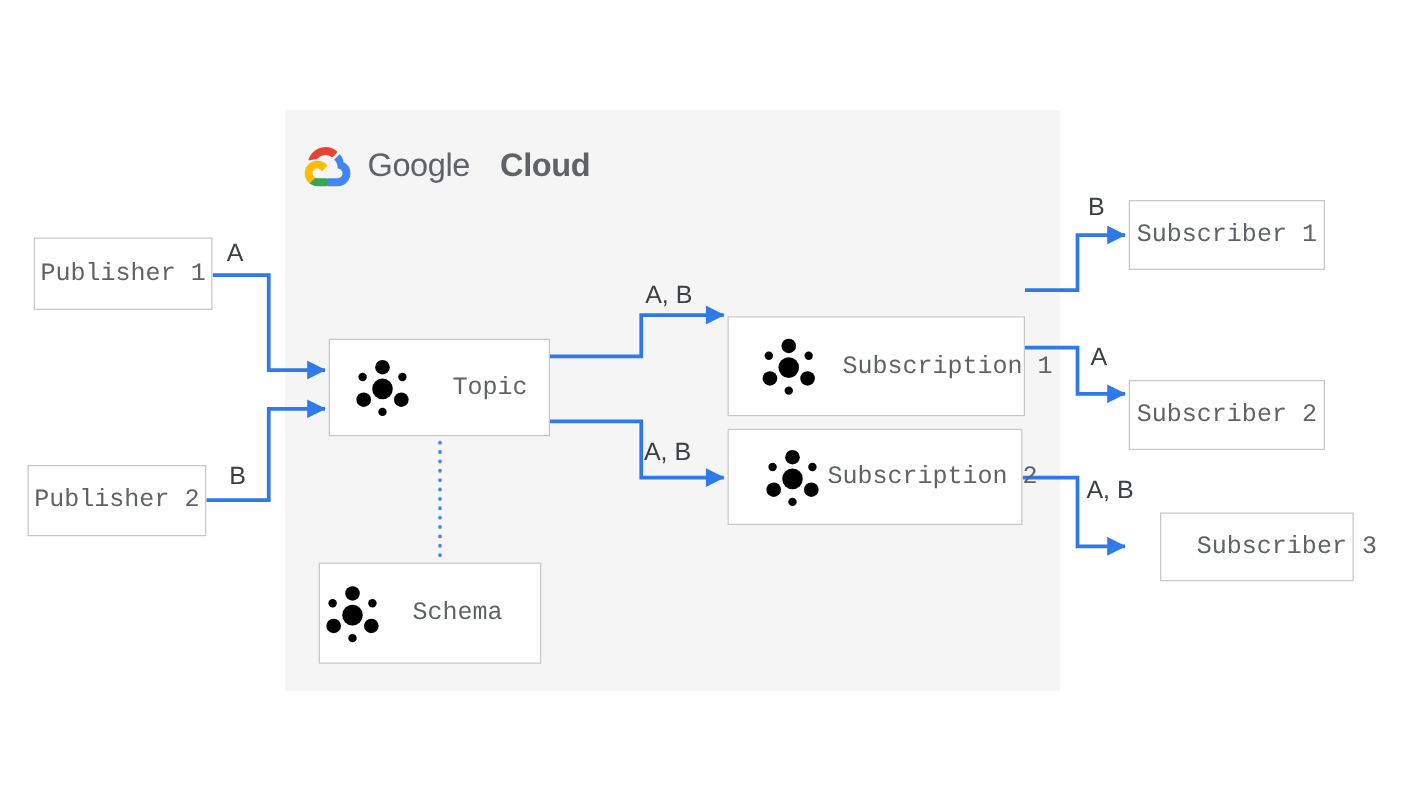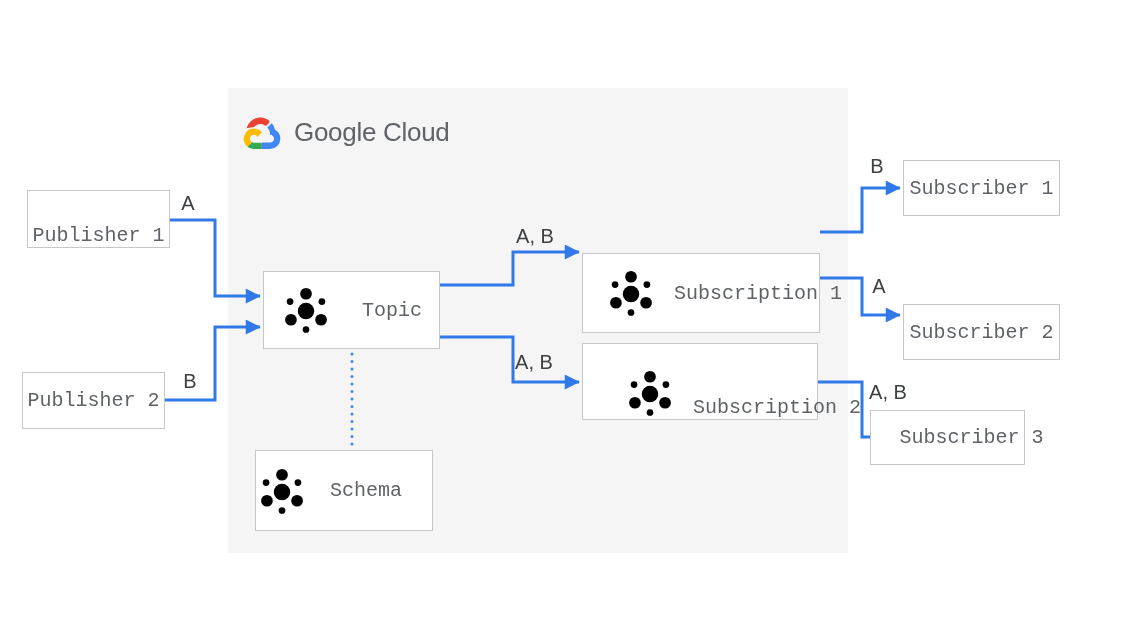--- a/index.html
+++ b/index.html
@@ -40,21 +40,21 @@
     align-items: center;
     gap: 13px;
   }
   .logo-text {
     font-size: 26px;
     color: var(--logo-text-gray);
     letter-spacing: -0.3px;
     white-space: nowrap;
   }
   .logo-text .brand { font-weight: 400; }
-  .logo-text .product { font-weight: 400; margin-left: 7px; }
+  .logo-text .product { font-weight: 700; margin-left: 24px; }
   .connector-layer {
     position: absolute;
     left: 0; top: 0;
     width: 1122px; height: 629px;
     pointer-events: none;
   }
   .edge-line {
     fill: none;
     stroke: var(--arrow-blue);
     stroke-width: 3;
@@ -87,29 +87,29 @@
   .g-yellow{ fill: var(--google-yellow); }
   .edge-label {
     position: absolute;
     transform: translateX(-50%);
     font-size: 20px;
     line-height: 1;
     color: var(--edge-label-color);
     white-space: nowrap;
   }
   
-  .n-publisher1    { left: 27px;  top: 190px; width: 143px; height: 58px; align-items: flex-end; }
+  .n-publisher1    { left: 27px;  top: 190px; width: 143px; height: 58px; }
   .n-publisher2    { left: 22px;  top: 372px; width: 143px; height: 57px; }
   .n-topic         { left: 263px; top: 271px; width: 177px; height: 78px; padding-left: 16px; gap: 30px; }
   .n-schema        { left: 255px; top: 450px; width: 178px; height: 81px; gap: 22px; }
   .n-subscription1 { left: 582px; top: 213px; width: 238px; height: 80px; padding-left: 22px; gap: 17px; margin-top: 40px; }
-  .n-subscription2 { left: 582px; top: 343px; width: 236px; height: 77px; padding-left: 41px; gap: 17px; align-items: flex-end; }
+  .n-subscription2 { left: 582px; top: 343px; width: 236px; height: 77px; padding-left: 25px; gap: 2px; }
   .n-subscriber1   { left: 903px; top: 160px; width: 157px; height: 56px; }
   .n-subscriber2   { left: 903px; top: 288px; width: 157px; height: 56px; margin-top: 16px; }
-  .n-subscriber3   { left: 870px; top: 410px; width: 155px; height: 55px; padding-left: 48px; }
+  .n-subscriber3   { left: 928px; top: 410px; width: 155px; height: 55px; padding-left: 48px; }
   
   .l-pub1-topic  { left: 188px; top: 193px; }
   .l-pub2-topic  { left: 190px; top: 371px; }
   .l-topic-sub1  { left: 535px; top: 226px; }
   .l-topic-sub2  { left: 534px; top: 352px; }
   .l-sub1-subscriber1 { left: 877px; top: 156px; }
   .l-sub1-subscriber2 { left: 879px; top: 276px; }
   .l-sub2-subscriber3 { left: 888px; top: 382px; }
 </style>
 </head>

